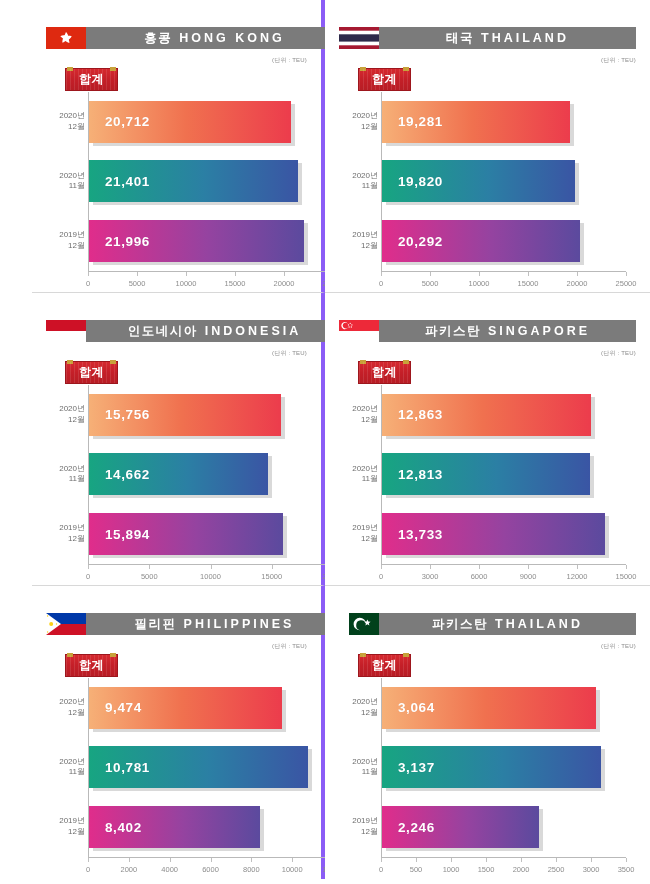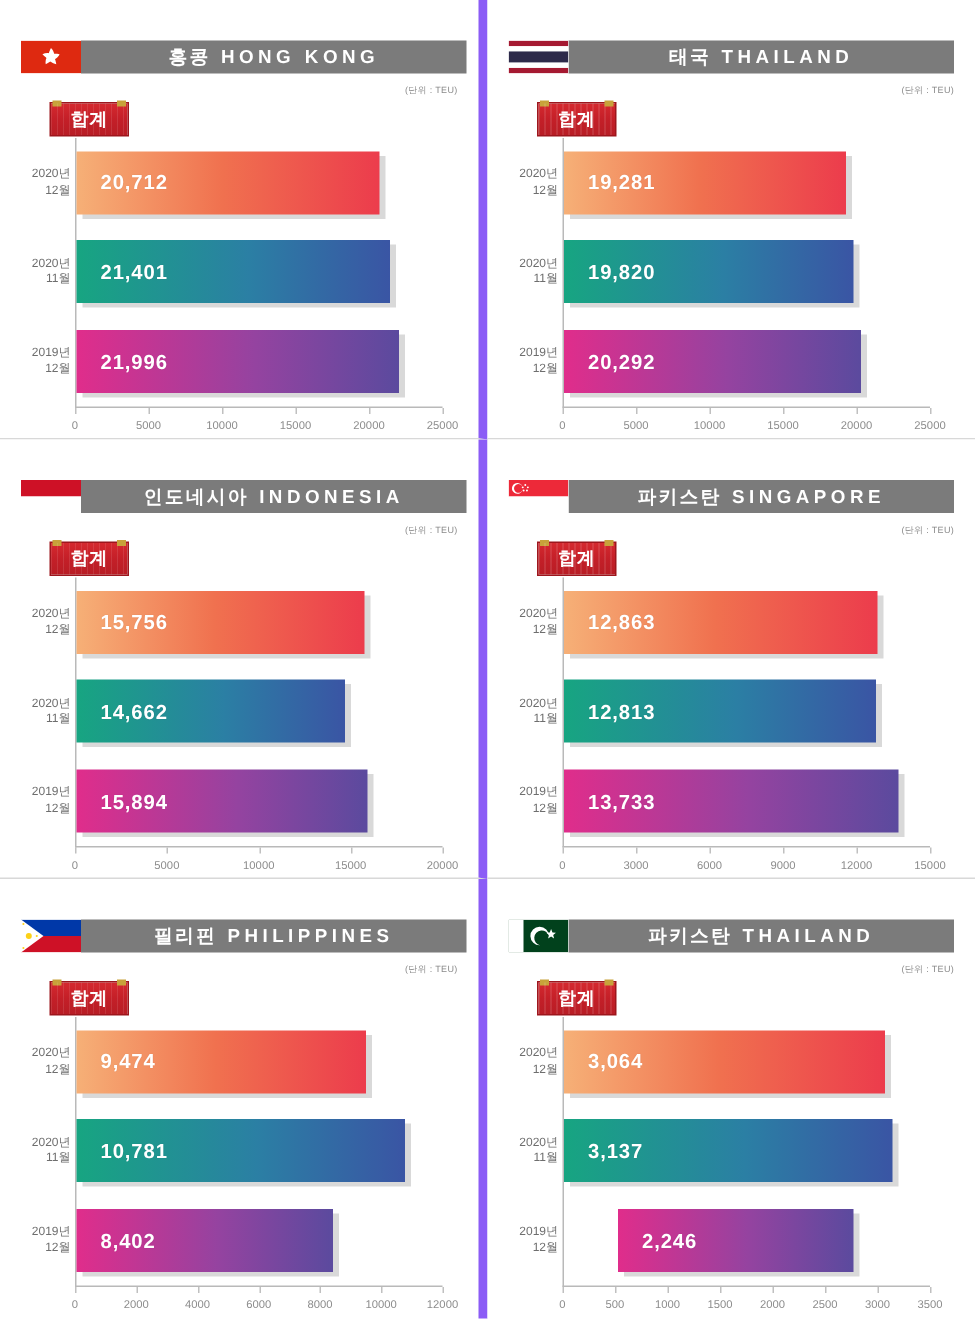--- a/index.html
+++ b/index.html
@@ -16,21 +16,21 @@
     grid-template-columns: 325px 325px;
     grid-template-rows: 293px 293px 293px;
     background: #ffffff;
   }
   .panel {
     position: relative;
     padding: 0;
     background: #ffffff;
   }
   
-  .panel.col-left { border-right: 6px solid #8b5cf6; }
+  .panel.col-left { border-right: 4px solid #8b5cf6; margin-left: 32px; }
   .panel.row-top    { border-bottom: 1px solid #d8d8d8; }
   .panel.row-mid    { border-bottom: 1px solid #d8d8d8; }
 
   
   .hdr {
     position: absolute;
     left: 14px; top: 27px;
     width: 297px; height: 22px;
     display: flex; align-items: stretch;
   }
@@ -89,21 +89,21 @@
     background: repeating-linear-gradient(90deg,
        rgba(255,255,255,0.10) 0px, rgba(255,255,255,0.10) 1px,
        rgba(0,0,0,0.0) 1px, rgba(0,0,0,0.0) 4px);
     pointer-events: none;
   }
   .badge .lbl { position: relative; z-index: 2; }
 
   
   .chart {
     position: absolute;
-    left: 8px; top: 92px;
+    left: 14px; top: 92px;
     width: 297px; height: 200px;
   }
   .plot {
     position: absolute;
     left: 42px; top: 0px;
     right: 10px;
     height: 180px;
     border-left: 1px solid #b9b9b9;
     border-bottom: 1px solid #b9b9b9;
   }
@@ -574,21 +574,21 @@
               <div class="ylab">2020년<br>11월</div>
               <div class="barwrap" style="width: 89.6286%;">
                 <div class="shadow"></div>
                 <div class="bar c1">
                   <span class="val">3,137</span>
                 </div>
               </div>
             </div>
             <div class="barrow">
               <div class="ylab">2019년<br>12월</div>
-              <div class="barwrap" style="width: 64.1714%; margin-left: 36px;">
+              <div class="barwrap" style="width: 64.1714%;">
                 <div class="shadow"></div>
                 <div class="bar c2">
                   <span class="val">2,246</span>
                 </div>
               </div>
             </div>
           </div>
         </div>
         <div class="xaxis">
           <div class="tickrow">

